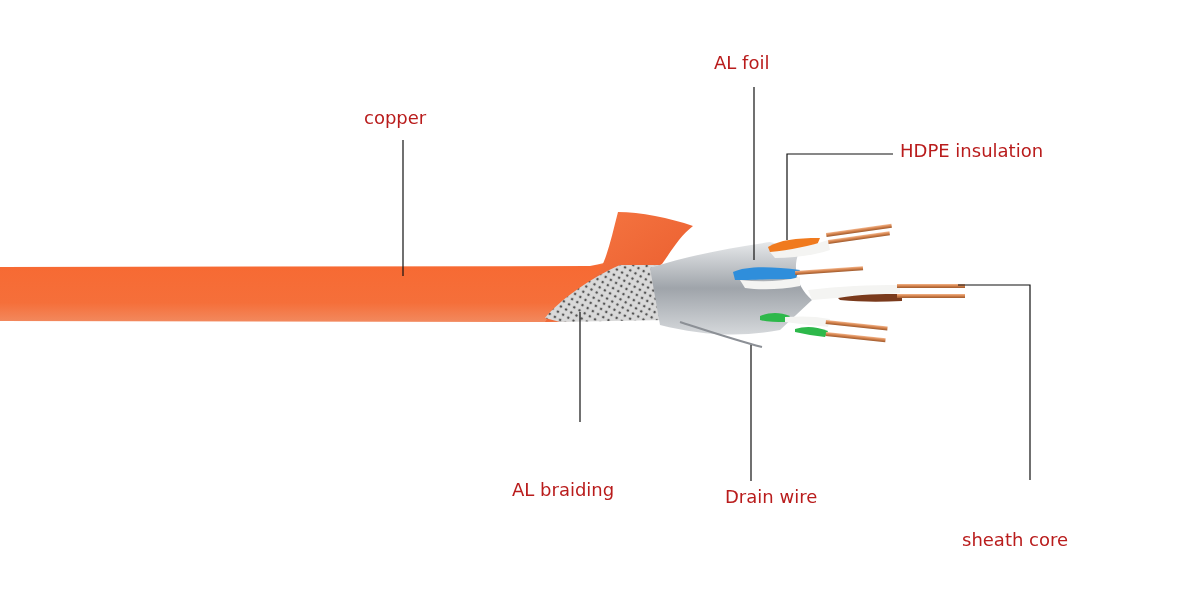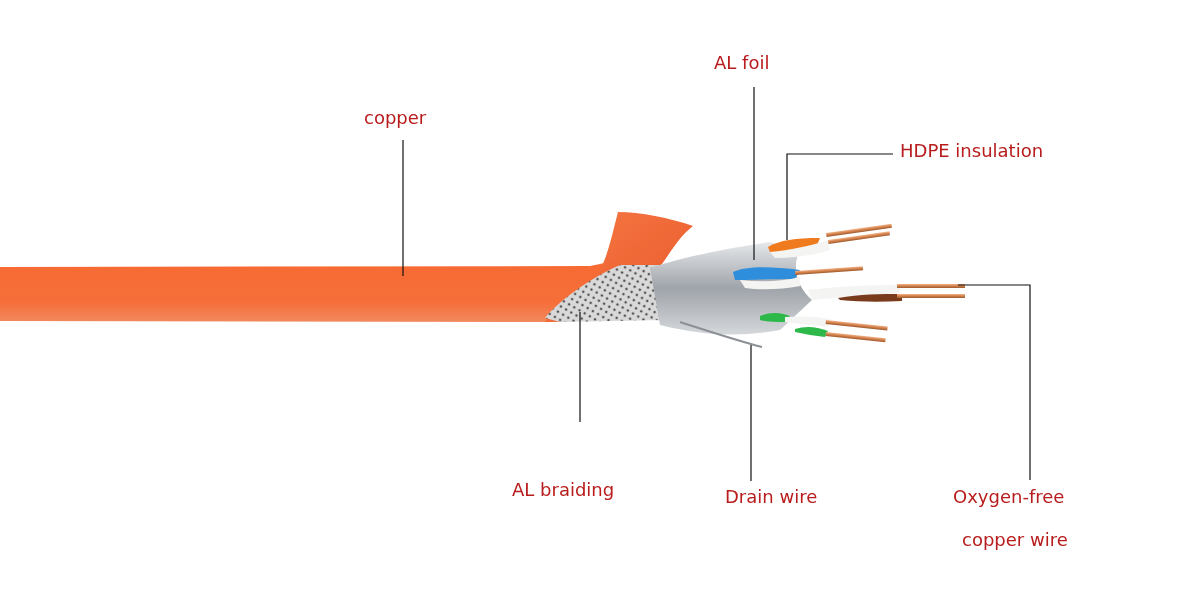--- a/index.html
+++ b/index.html
@@ -79,15 +79,14 @@
       <line x1="751" y1="345" x2="751" y2="481"></line>
       <polyline points="958,285 1030,285 1030,480"></polyline>
     </g>
   </svg>
 
   <div class="label" style="left:364px; top:109px;">copper</div>
   <div class="label" style="left:714px; top:54px;">AL foil</div>
   <div class="label" style="left:900px; top:142px;text-align:center;">HDPE insulation</div>
   <div class="label" style="left:512px; top:437px;margin-top:44px;">AL braiding</div>
   <div class="label" style="left:686px; top:488px;margin-left:39px;">Drain wire</div>
-  <div class="label" style="left:953px; top:488px;">Oxygen-free</div>
-  <div class="label" style="left:962px; top:531px;">copper wire</div>
+  <div class="label" style="left:962px; top:531px;">sheath core</div>
 </div>
 
 </body></html>

